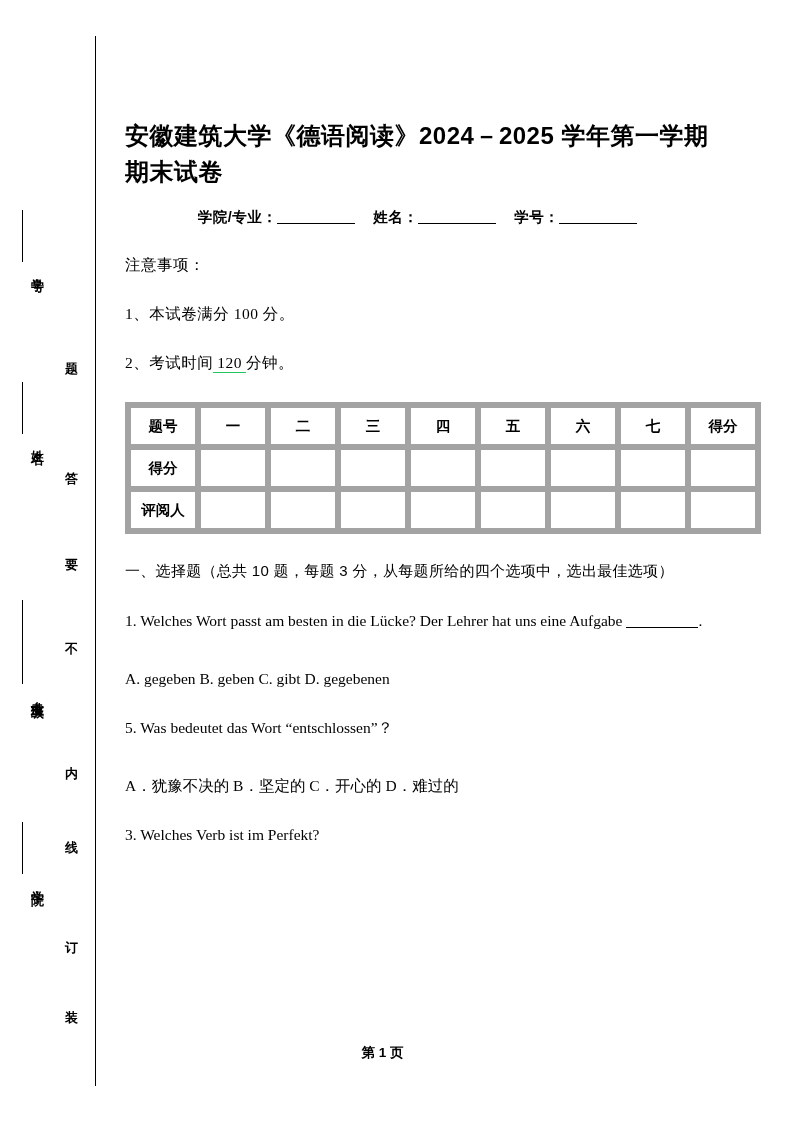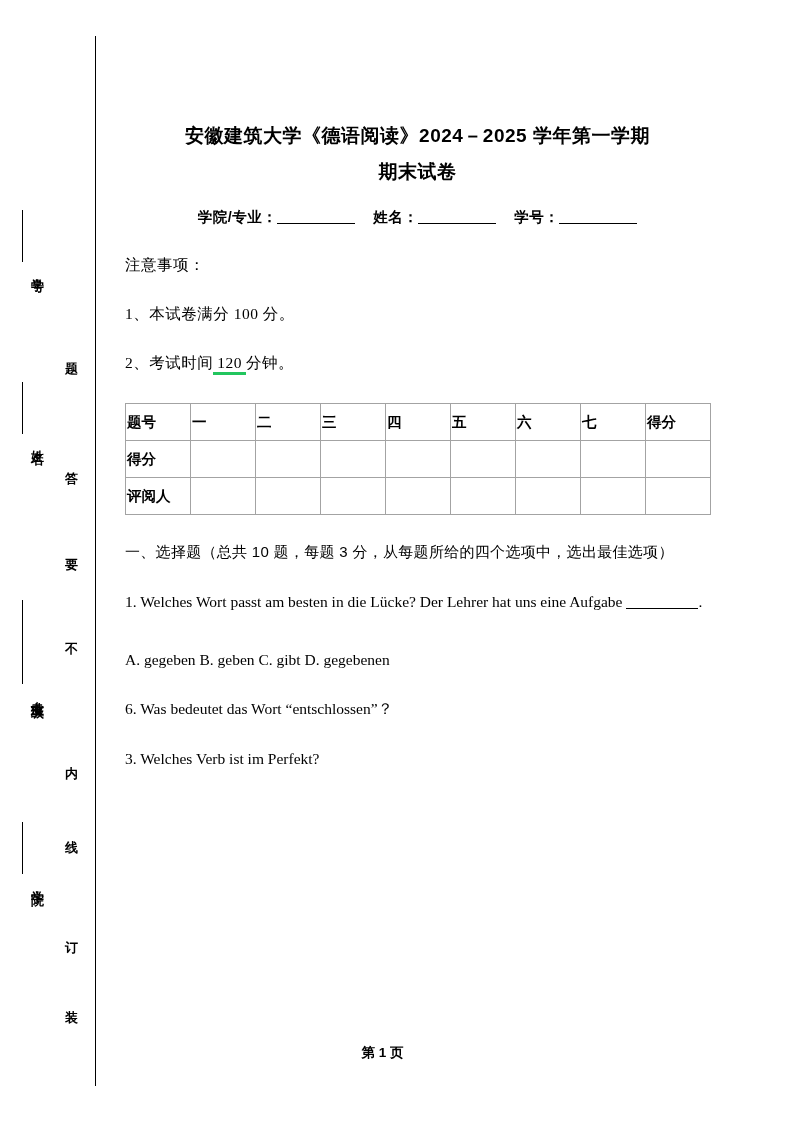--- a/index.html
+++ b/index.html
@@ -67,23 +67,22 @@
     position: absolute;
     left: 125px;
     top: 0;
     width: 585px;
   }
   h1.doc-title {
     margin: 0;
     padding-top: 118px;
     font-family: "Liberation Sans", sans-serif;
     font-weight: bold;
-    font-size: 19px;
+    font-size: 24px;
     line-height: 36px;
-    text-align: center;
     letter-spacing: 0.5px;
   }
   .title-line2 {
     display: block;
   }
 
   .info-line {
     margin-top: 18px;
     font-family: "Liberation Sans", sans-serif;
     font-weight: bold;
@@ -105,35 +104,35 @@
     font-size: 15.5px;
     letter-spacing: 0.5px;
   }
   .notice-item {
     margin-top: 28px;
     font-size: 15.5px;
     letter-spacing: 0.5px;
   }
   .ul-inline {
     display: inline-block;
-    border-bottom: 3px solid #22c55e;
+    border-bottom: 1px solid #22c55e;
     padding: 0 4px;
   }
 
   
   table.score {
     margin-top: 28px;
     border-collapse: collapse;
     width: 575px;
     table-layout: fixed;
   }
   table.score td {
-    border: 1px solid #a3a3a3;
+    border: 6px solid #a3a3a3;
     height: 34px;
-    text-align: left;
+    text-align: center;
     vertical-align: middle;
     font-family: "Liberation Sans", sans-serif;
     font-weight: bold;
     font-size: 14.5px;
   }
   table.score td.hcell {
     width: 62px;
   }
   table.score td.rowhead {
     width: 62px;
@@ -269,21 +268,22 @@
       </tbody>
     </table>
 
     <div class="section-head">一、选择题（总共 10 题，每题 3 分，从每题所给的四个选项中，选出最佳选项）</div>
 
     <div class="q q-latin">
       <span>1. Welches Wort passt am besten in die Lücke? Der Lehrer hat uns eine Aufgabe</span> <span class="fill-ul"></span><span>.</span>
     </div>
     <div class="opt q-latin">A. gegeben   B. geben   C. gibt   D. gegebenen</div>
 
-    <div class="q">6. Was bedeutet das Wort “entschlossen”？</div>
+    <div class="q">5. Was bedeutet das Wort “entschlossen”？</div>
+    <div class="opt">A．犹豫不决的   B．坚定的   C．开心的   D．难过的</div>
 
     <div class="q q-latin">3. Welches Verb ist im Perfekt?</div>
 
   </div>
 
   <div class="footer">第 1 页</div>
 
 </div>
 
 </body></html>

